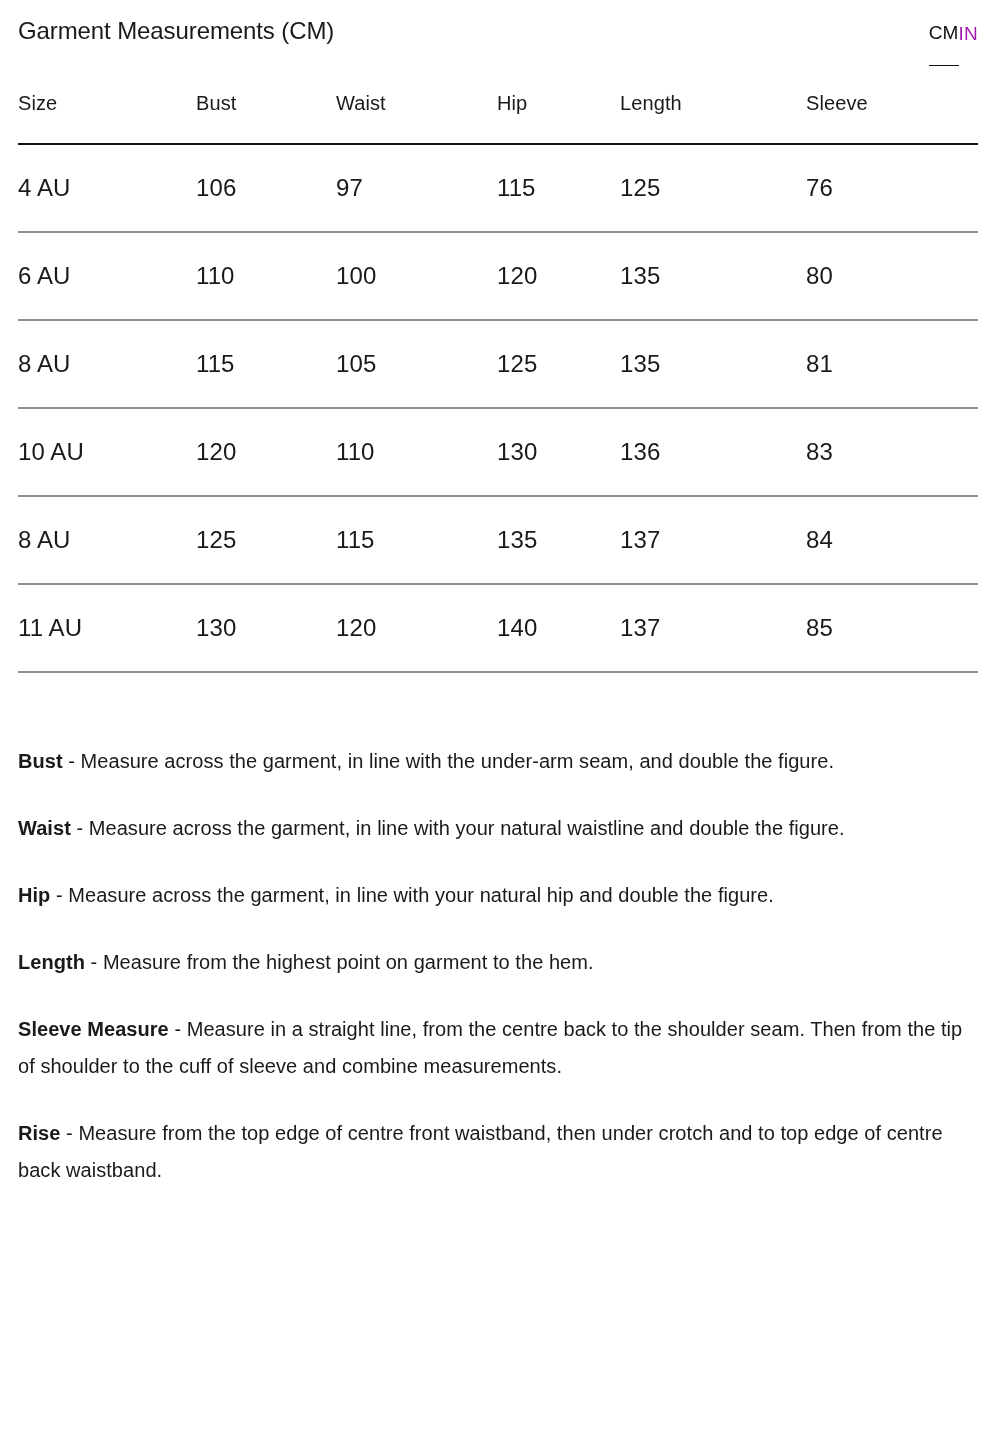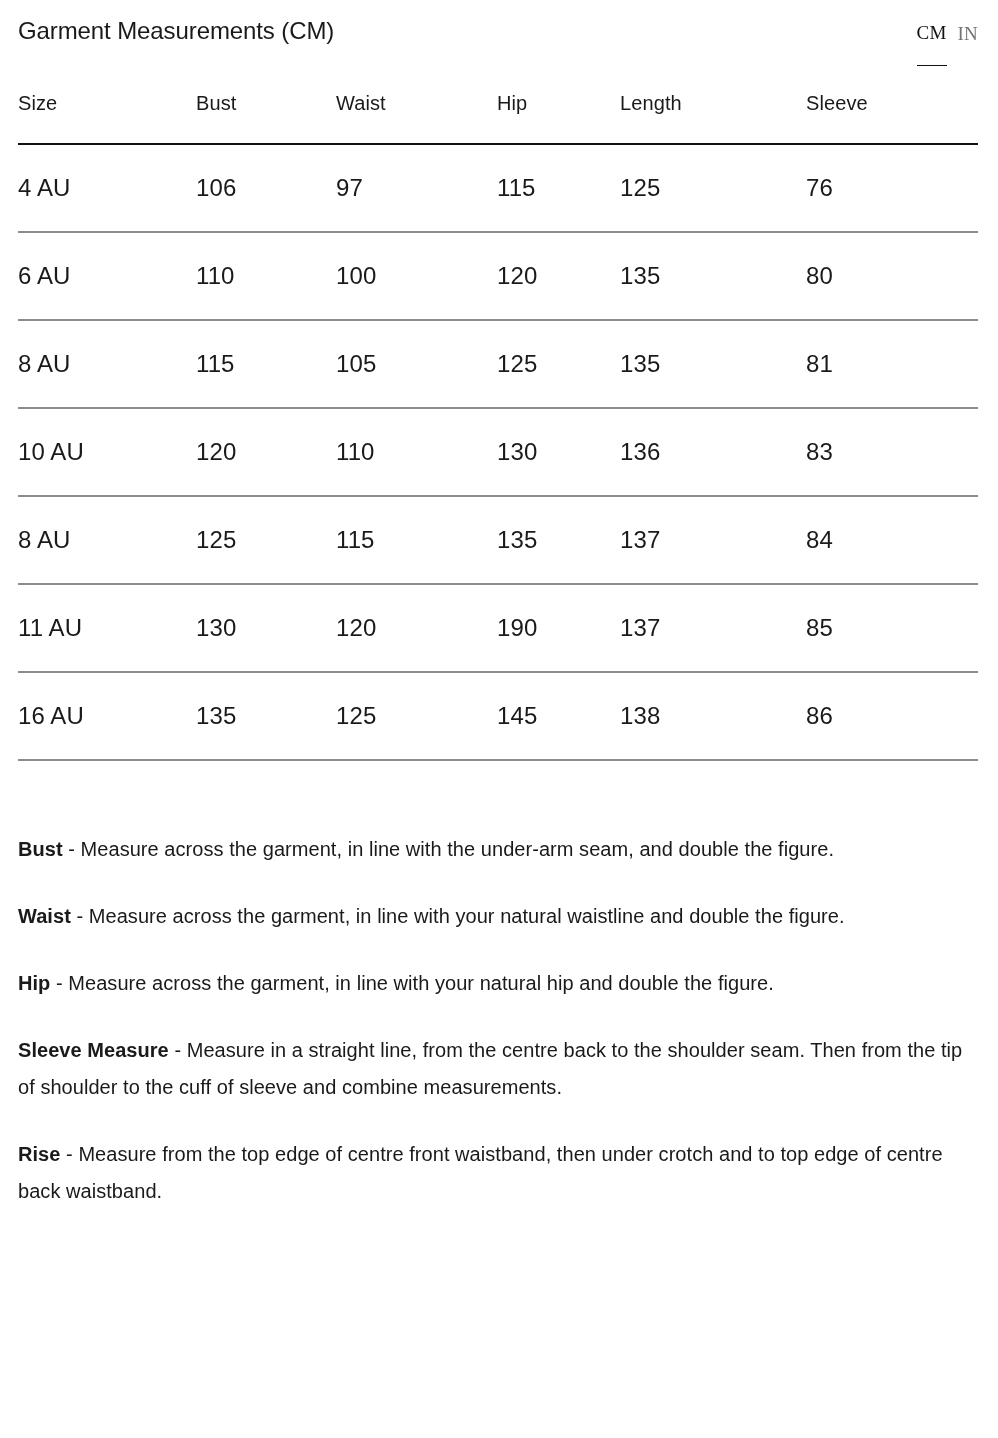--- a/index.html
+++ b/index.html
@@ -37,37 +37,35 @@
     font-weight: 400;
     letter-spacing: -0.1px;
     color: #1a1a1a;
     line-height: 62px;
     margin: 0;
     white-space: nowrap;
   }
   .unit-toggle {
     display: flex;
     align-items: center;
-    gap: 11px;
     line-height: 62px;
-    font-family: Liberation Serif, serif;
   }
   .unit {
     font-size: 19px;
     letter-spacing: 0.2px;
     cursor: pointer;
     user-select: none;
   }
   .unit.active {
     color: #111111;
     border-bottom: 1.5px solid #111111;
     padding-bottom: 1px;
   }
   .unit.inactive {
-    color: #737373;
+    color: #a21caf;
   }
 
   
   .table-wrap {
     padding: 0 20px 0 18px;
   }
   table.size-table {
     width: 960px;
     border-collapse: collapse;
     table-layout: fixed;
@@ -185,47 +183,42 @@
           <td>125</td>
           <td>115</td>
           <td>135</td>
           <td>137</td>
           <td>84</td>
         </tr>
         <tr>
           <td>11 AU</td>
           <td>130</td>
           <td>120</td>
-          <td>190</td>
+          <td>140</td>
           <td>137</td>
           <td>85</td>
-        </tr>
-        <tr>
-          <td>16 AU</td>
-          <td>135</td>
-          <td>125</td>
-          <td>145</td>
-          <td>138</td>
-          <td>86</td>
         </tr>
       </tbody>
     </table>
   </div>
 
   <div class="notes">
     <p class="note">
       <span class="term">Bust</span><span> - Measure across the garment, in line with the under-arm seam, and double the figure.</span>
     </p>
     <p class="note">
       <span class="term">Waist</span><span> - Measure across the garment, in line with your natural waistline and double the figure.</span>
     </p>
     <p class="note">
       <span class="term">Hip</span><span> - Measure across the garment, in line with your natural hip and double the figure.</span>
     </p>
     <p class="note">
+      <span class="term">Length</span><span> - Measure from the highest point on garment to the hem.</span>
+    </p>
+    <p class="note">
       <span class="term">Sleeve Measure</span><span> - Measure in a straight line, from the centre back to the shoulder seam. Then from the tip of shoulder to the cuff of sleeve and combine measurements.</span>
     </p>
     <p class="note">
       <span class="term">Rise</span><span> - Measure from the top edge of centre front waistband, then under crotch and to top edge of centre back waistband.</span>
     </p>
   </div>
 
 </div>
 
 </body></html>

